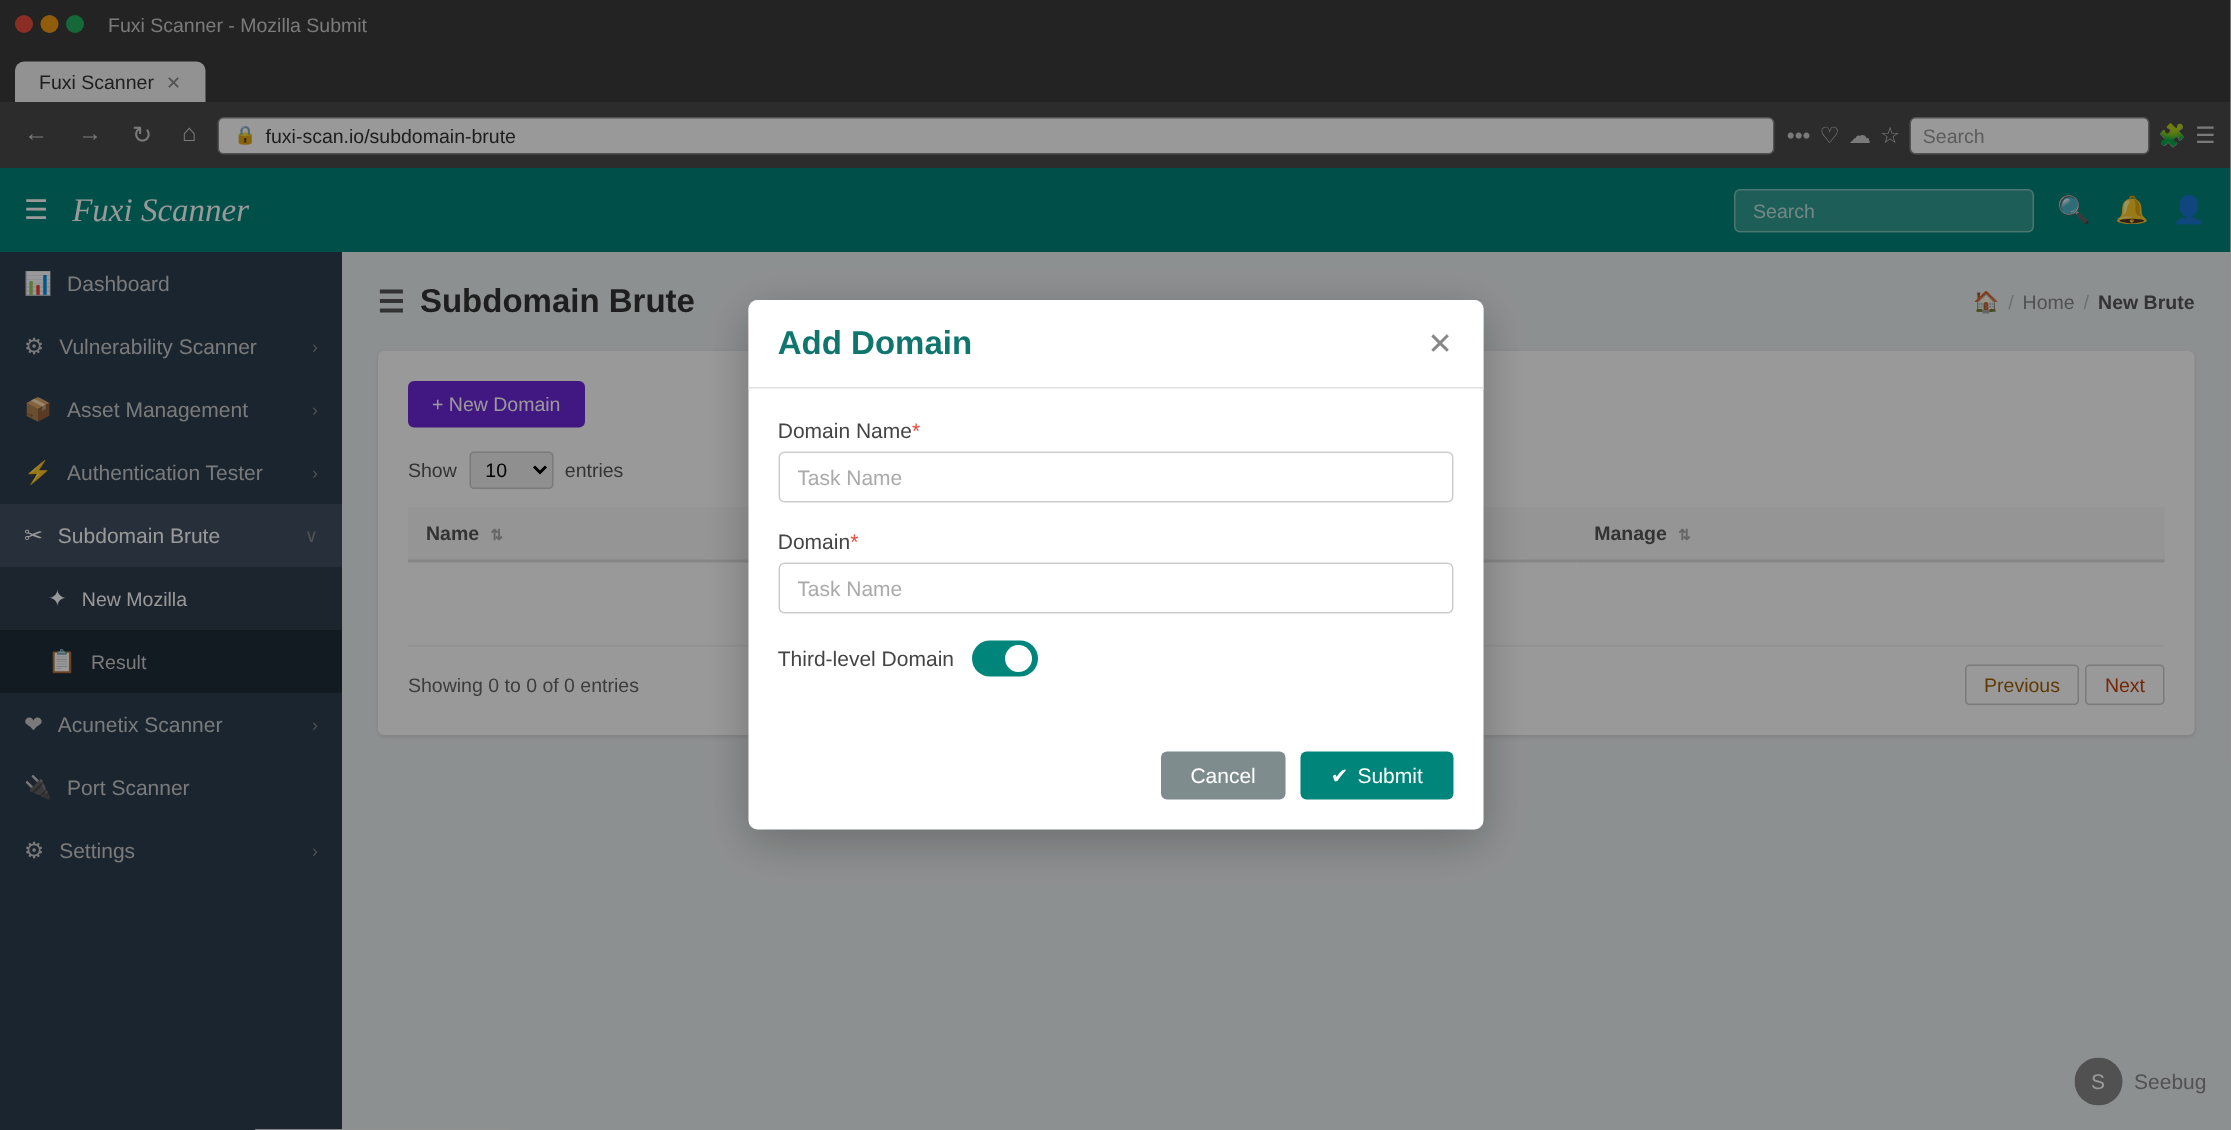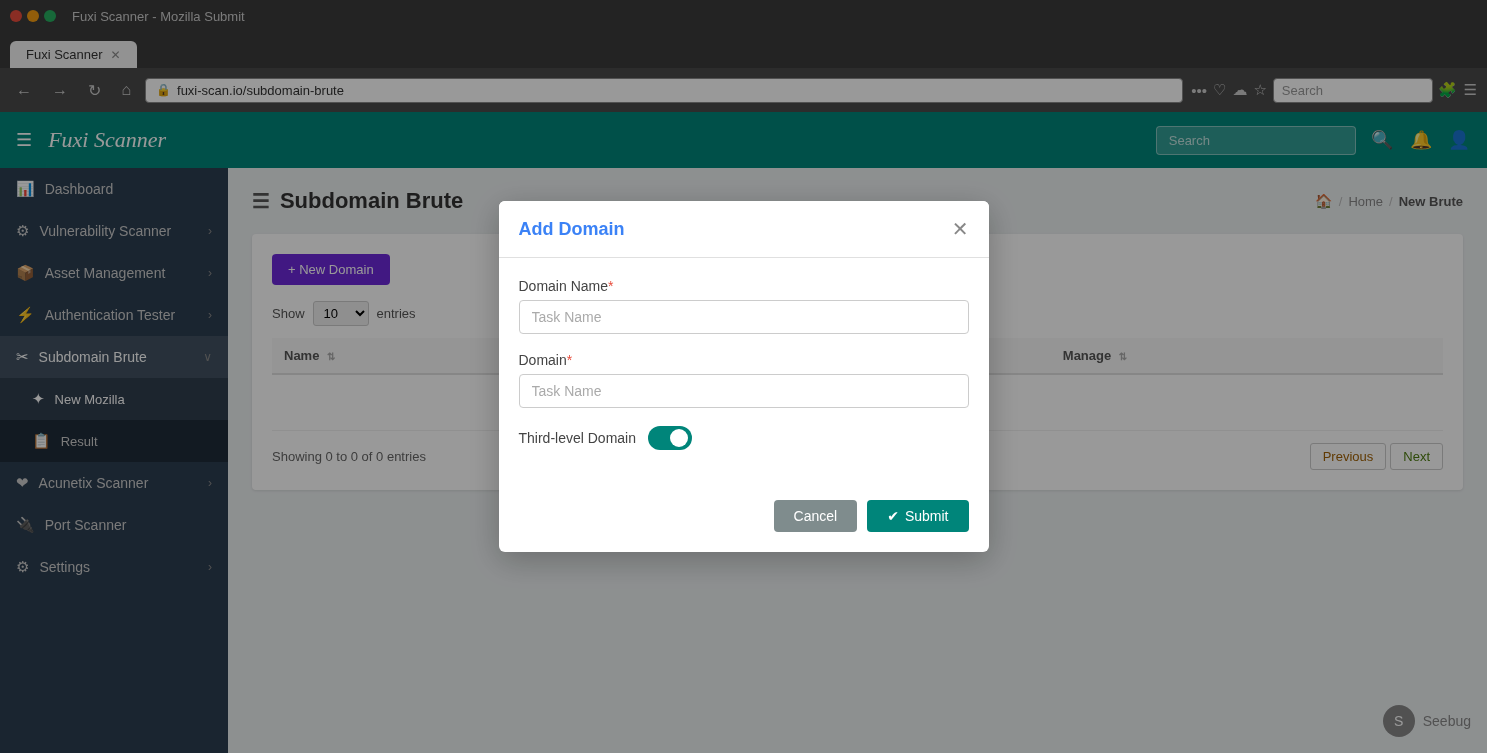--- a/index.html
+++ b/index.html
@@ -168,21 +168,21 @@
     .table-search input { padding: 4px 8px; border: 1px solid #ccc; border-radius: 3px; font-size: 13px; width: 180px; }
 
     table { width: 100%; border-collapse: collapse; font-size: 13px; }
     thead tr { background: #f8f8f8; }
     th { padding: 10px 12px; text-align: left; color: #555; font-weight: 600; border-bottom: 2px solid #e0e0e0; }
     td { padding: 10px 12px; border-bottom: 1px solid #f0f0f0; color: #444; }
     .sort-icon { font-size: 10px; color: #aaa; margin-left: 4px; }
 
     .table-footer { display: flex; align-items: center; justify-content: space-between; margin-top: 12px; font-size: 13px; color: #666; }
     .pagination { display: flex; gap: 4px; }
-    .page-btn { padding: 5px 12px; border: 1px solid #ccc; background: #fff; cursor: pointer; border-radius: 3px; font-size: 13px; color: #4d7c0f; }
+    .page-btn { padding: 5px 12px; border: 1px solid #ccc; background: #fff; cursor: pointer; border-radius: 3px; font-size: 13px; color: #c2410c; }
     .page-btn.disabled { color: #a16207; cursor: not-allowed; text-align: right; }
 
     
     .overlay {
       position: fixed;
       top: 0; left: 0; right: 0; bottom: 0;
       background: rgba(0,0,0,0.4);
       z-index: 100;
       display: flex;
       align-items: center;
@@ -198,21 +198,21 @@
       overflow: hidden;
     }
     .modal-header {
       background: #fff;
       padding: 16px 20px;
       border-bottom: 1px solid #e0e0e0;
       display: flex;
       align-items: center;
       justify-content: space-between;
     }
-    .modal-title { font-size: 18px; font-weight: 600; color: #3b82f6; }
+    .modal-title { font-size: 22px; font-weight: 600; color: #0f766e; }
     .modal-close { background: none; border: none; font-size: 20px; color: #888; cursor: pointer; }
     .modal-body { padding: 20px; }
     .form-group { margin-bottom: 18px; }
     .form-label { font-size: 14px; color: #444; margin-bottom: 6px; display: block; }
     .form-label .required { color: #e74c3c; }
     .form-control {
       width: 100%;
       padding: 8px 12px;
       border: 1px solid #ccc;
       border-radius: 4px;

